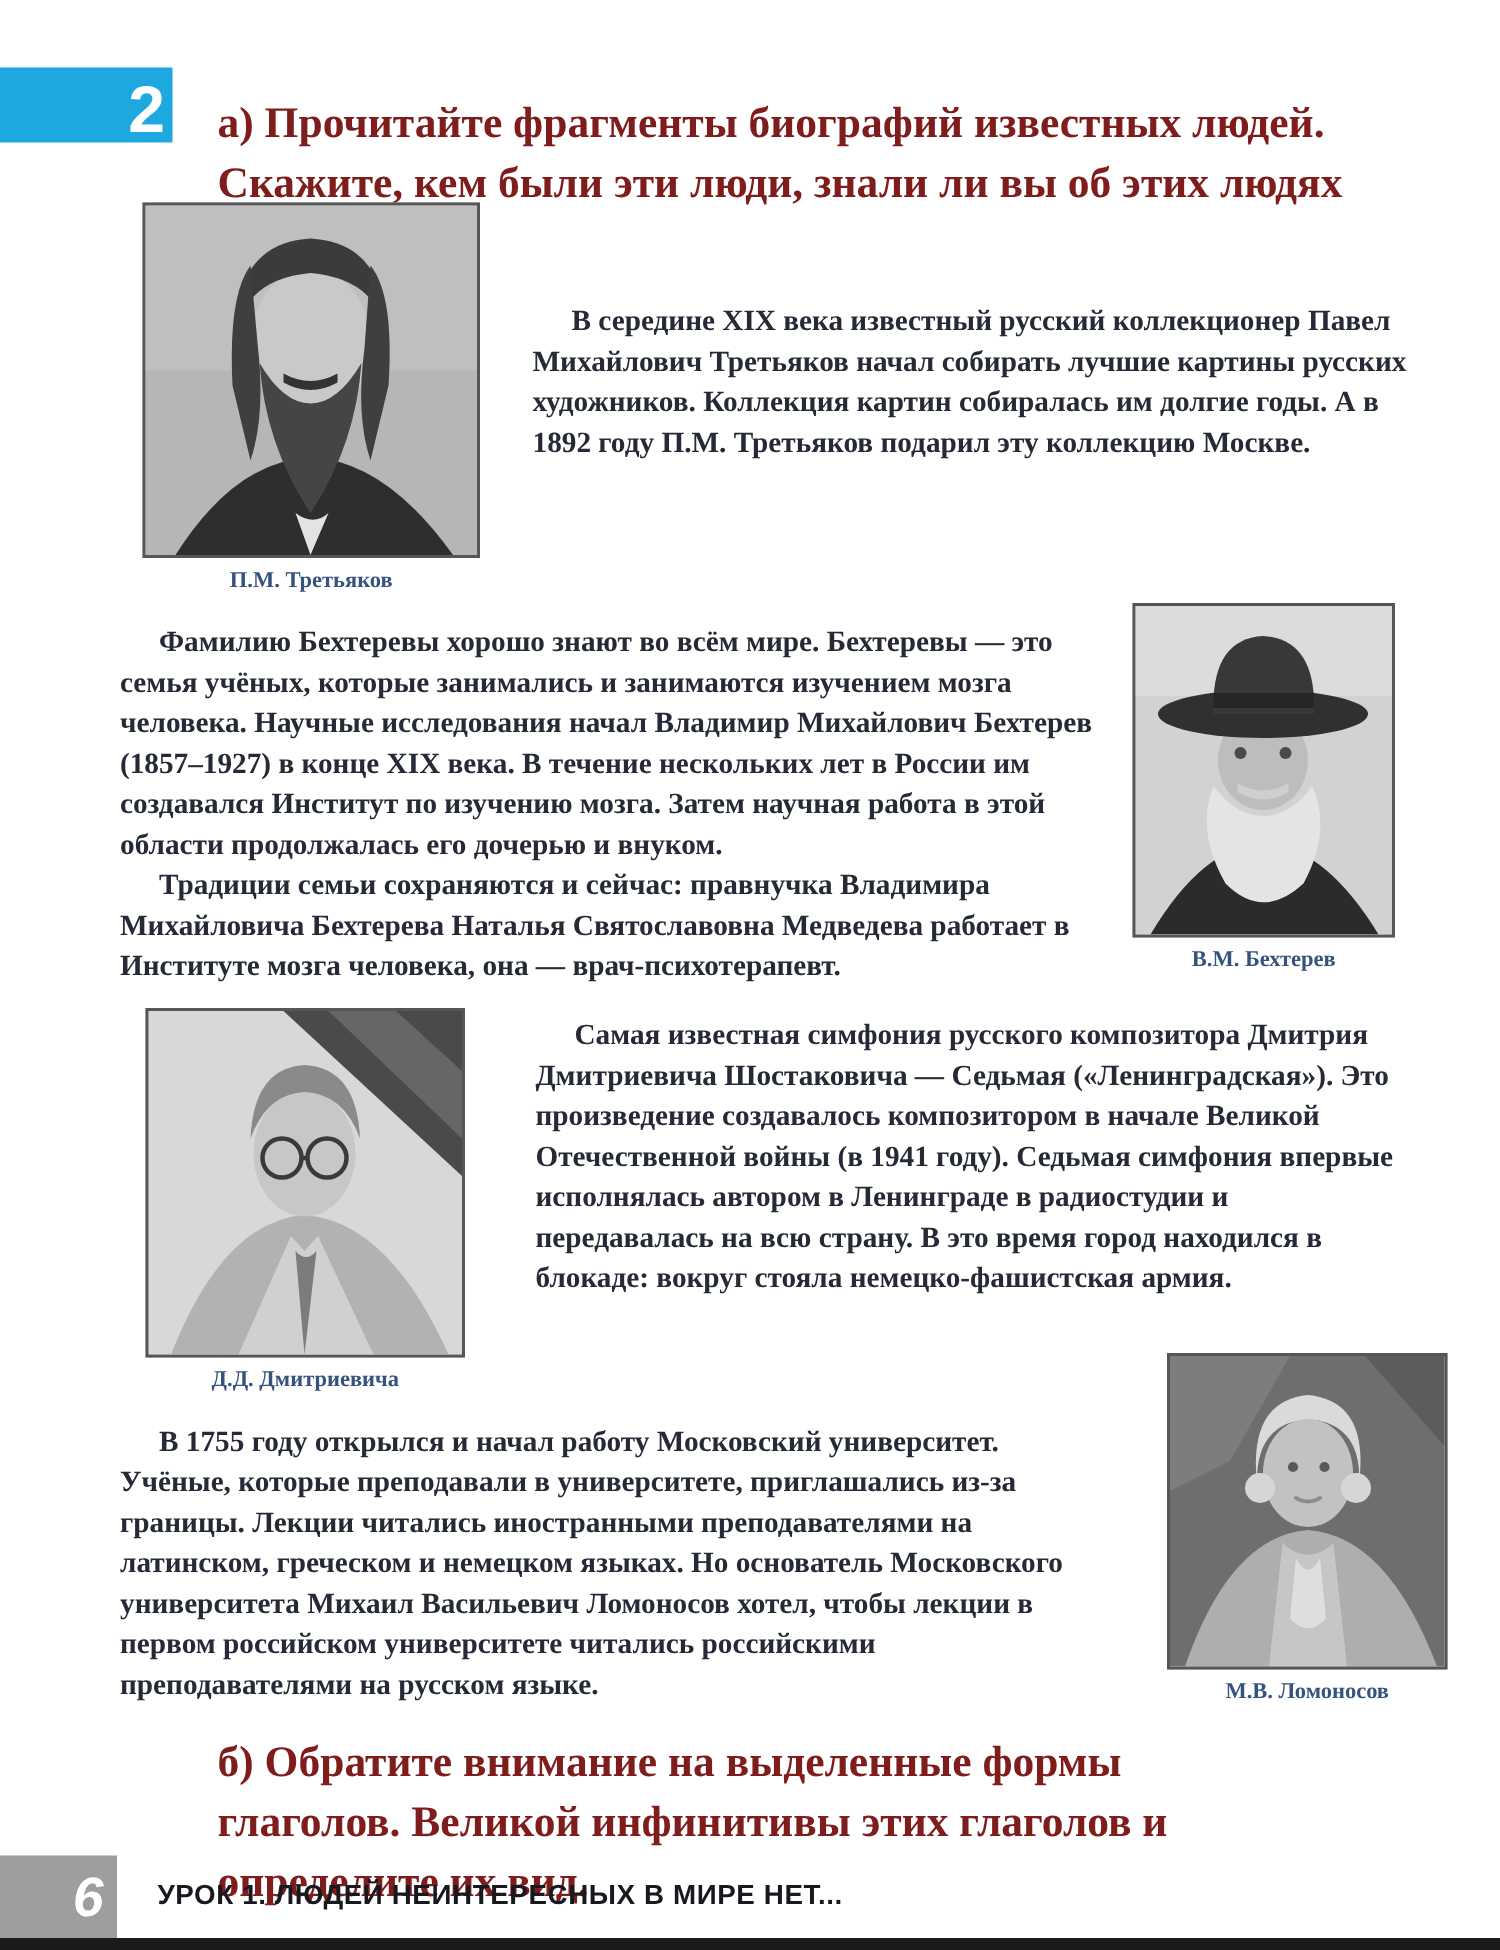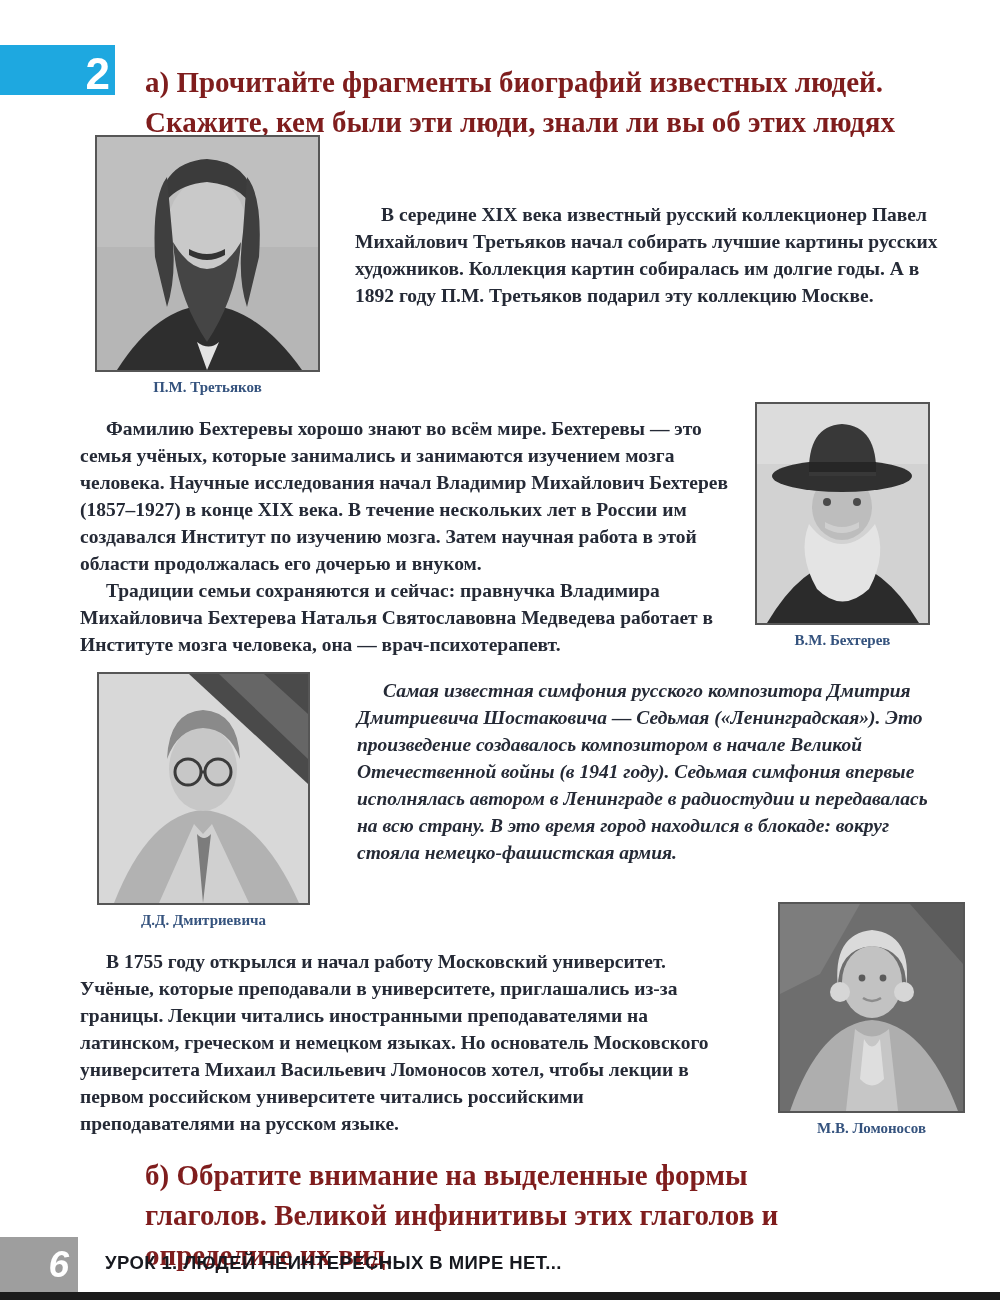--- a/index.html
+++ b/index.html
@@ -43,21 +43,21 @@
   }
   
   .para{
     position:absolute;
     font-weight:bold;font-size:19.5px;line-height:27px;
     color:#252a36;text-align:left;
   }
   .para p{margin:0;text-indent:26px;}
   #para-tretyakov{left:355px;top:201px;width:585px;}
   #block-bekhterev{left:80px;top:415px;width:668px;}
-  #para-shostakovich{left:357px;top:677px;width:578px;font-style:italic;}
+  #para-shostakovich{left:357px;top:677px;width:578px;}
   #para-lomonosov{left:80px;top:948px;width:648px;}
   
   .footer-pagebox{
     position:absolute;left:0;top:1237px;width:78px;height:55px;
     background:#9e9e9e;
     display:flex;align-items:center;justify-content:flex-end;
     padding-right:9px;box-sizing:border-box;
   }
   .footer-pagenum{
     color:#ffffff;font-family:"Liberation Sans",sans-serif;

